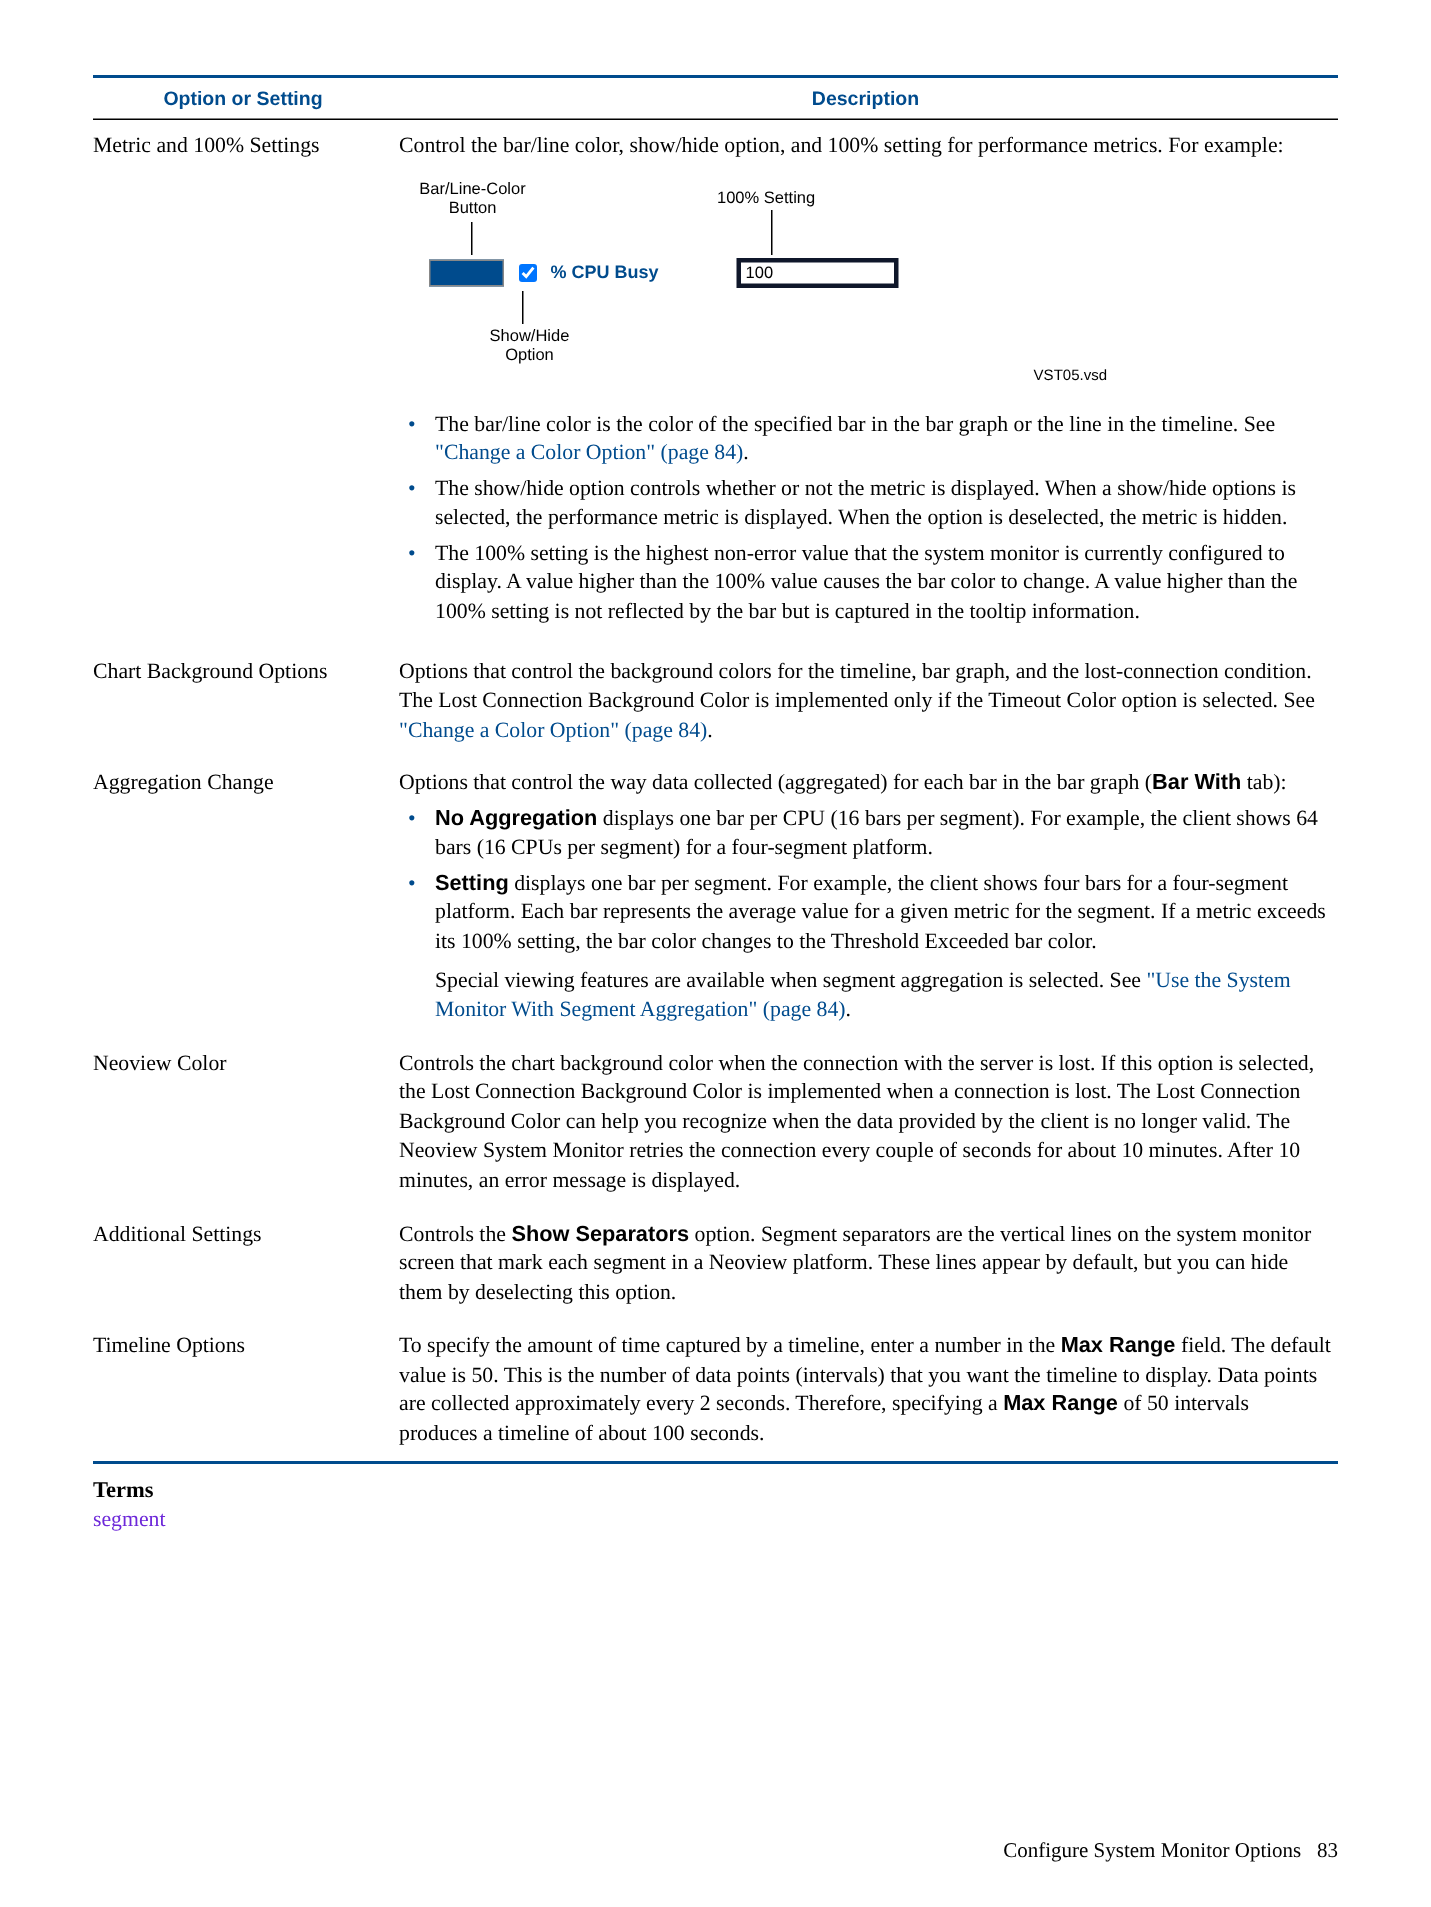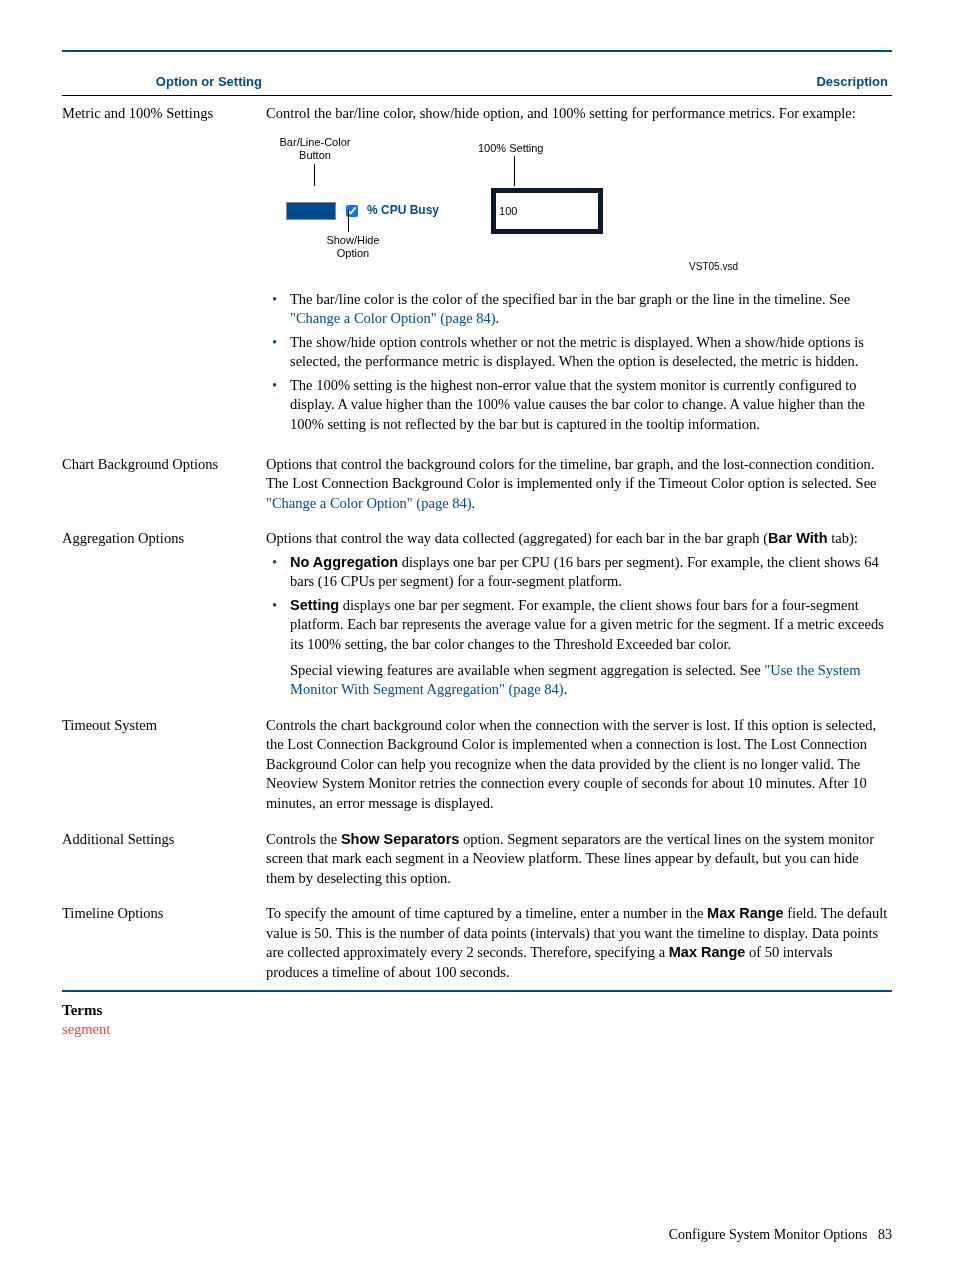--- a/index.html
+++ b/index.html
@@ -14,26 +14,26 @@
     min-height: 1271px;
     padding: 50px 62px 30px 62px;
     box-sizing: border-box;
     position: relative;
   }
   .tbl {
     width: 100%;
     border-collapse: collapse;
   }
   .tbl th {
-    text-align: right;
+    text-align: center;
     font-family: Arial, Helvetica, sans-serif;
     font-weight: bold;
     font-size: 13px;
     color: #004b8d;
-    padding: 22px 4px 6px 0;
+    padding: 6px 4px 6px 0;
   }
   .tbl td {
     vertical-align: top;
     padding: 8px 4px 8px 0;
     font-size: 14.5px;
     line-height: 1.35;
   }
   .col-opt { width: 200px; }
   .hr-blue-top {
     border: none;
@@ -103,38 +103,38 @@
   .metric-label {
     font-family: Arial, Helvetica, sans-serif;
     font-size: 12px;
     font-weight: bold;
     color: #004b8d;
   }
   .metric-input {
     width: 96px;
     font-size: 11px;
     font-family: Arial, Helvetica, sans-serif;
-    padding: 12px 3px;
-    border: 5px solid #0f172a;
+    padding: 1px 3px;
+    border: 3px solid #0f172a;
     background: #fff;
   }
   .vsource {
     position: absolute;
     font-family: Arial, Helvetica, sans-serif;
     font-size: 10px;
     right: 150px;
     bottom: 2px;
   }
   .terms-head {
     font-weight: bold;
     font-size: 15px;
     margin-top: 10px;
   }
   .terms-link {
-    color: #ef4444;
+    color: #6d28d9;
     font-size: 14.5px;
     margin-top: 2px;
   }
   .footer {
     position: absolute;
     bottom: 28px;
     right: 62px;
     font-size: 14px;
   }
   .sans-b { font-family: Arial, Helvetica, sans-serif; font-weight: bold; }
@@ -200,39 +200,39 @@
 
       <tr>
         <td>Chart Background Options</td>
         <td>
           <span>Options that control the background colors for the timeline, bar graph, and the lost-connection condition. The Lost Connection Background Color is implemented only if the Timeout Color option is selected. See </span><span class="link">"Change a Color Option" (page 84)</span><span>.</span>
         </td>
       </tr>
 
 
       <tr>
-        <td>Aggregation Options</td>
+        <td>Aggregation Change</td>
         <td>
           <span>Options that control the way data collected (aggregated) for each bar in the bar graph (</span><span class="sans-b">Bar With</span><span> tab):</span>
           <ul class="bul">
             <li>
               <span class="sans-b">No Aggregation</span><span> displays one bar per CPU (16 bars per segment). For example, the client shows 64 bars (16 CPUs per segment) for a four-segment platform.</span>
             </li>
             <li>
               <span class="sans-b">Setting</span><span> displays one bar per segment. For example, the client shows four bars for a four-segment platform. Each bar represents the average value for a given metric for the segment. If a metric exceeds its 100% setting, the bar color changes to the Threshold Exceeded bar color.</span>
             </li>
           </ul>
           <div class="indent-continue">
             <span>Special viewing features are available when segment aggregation is selected. See </span><span class="link">"Use the System Monitor With Segment Aggregation" (page 84)</span><span>.</span>
           </div>
         </td>
       </tr>
 
       <tr>
-        <td>Timeout System</td>
+        <td>Neoview Color</td>
         <td>Controls the chart background color when the connection with the server is lost. If this option is selected, the Lost Connection Background Color is implemented when a connection is lost. The Lost Connection Background Color can help you recognize when the data provided by the client is no longer valid. The Neoview System Monitor retries the connection every couple of seconds for about 10 minutes. After 10 minutes, an error message is displayed.</td>
       </tr>
 
       <tr>
         <td>Additional Settings</td>
         <td>
           <span>Controls the </span><span class="sans-b">Show Separators</span><span> option. Segment separators are the vertical lines on the system monitor screen that mark each segment in a Neoview platform. These lines appear by default, but you can hide them by deselecting this option.</span>
         </td>
       </tr>
 

